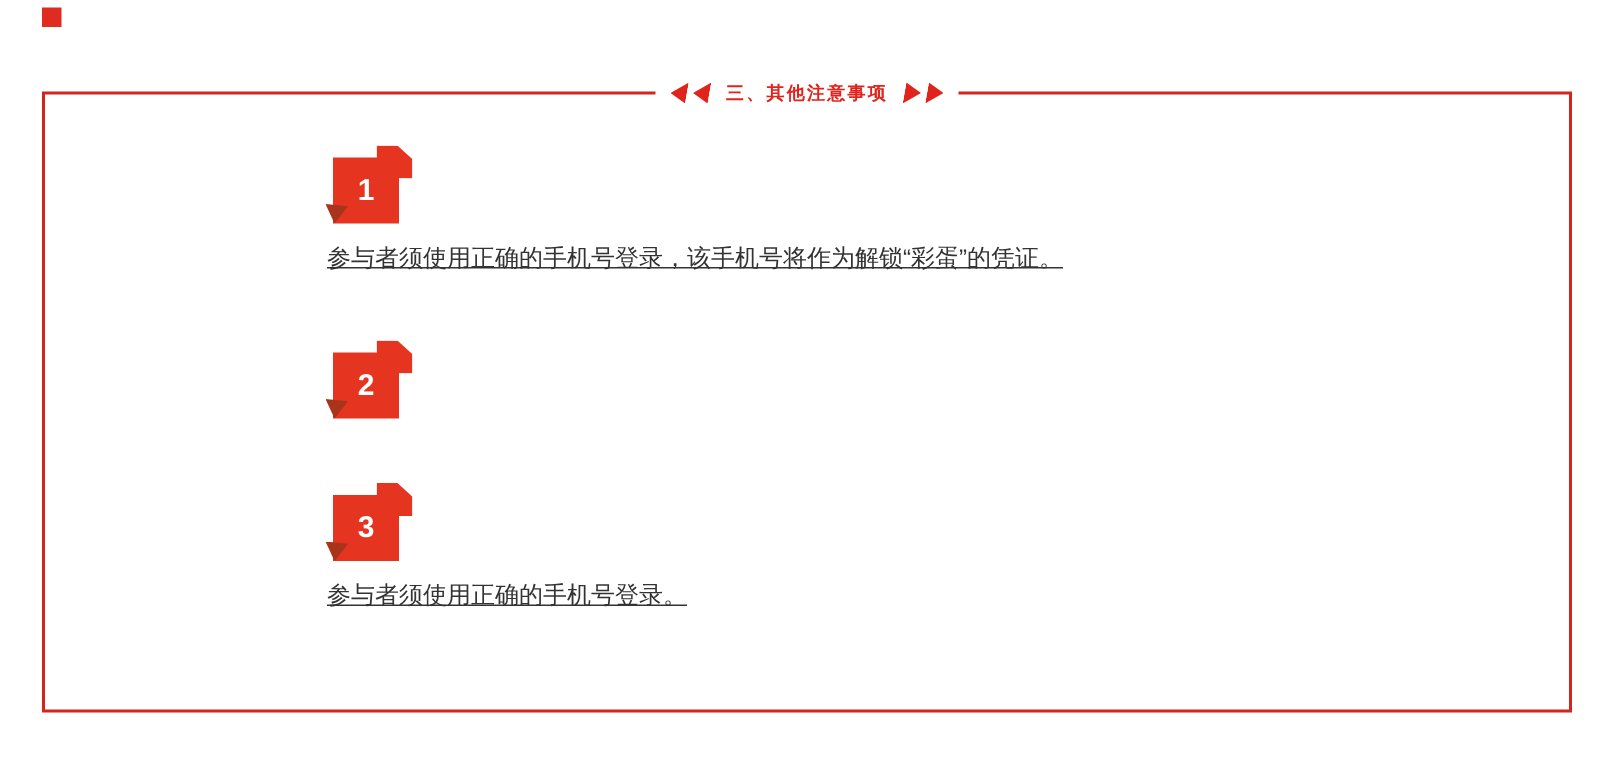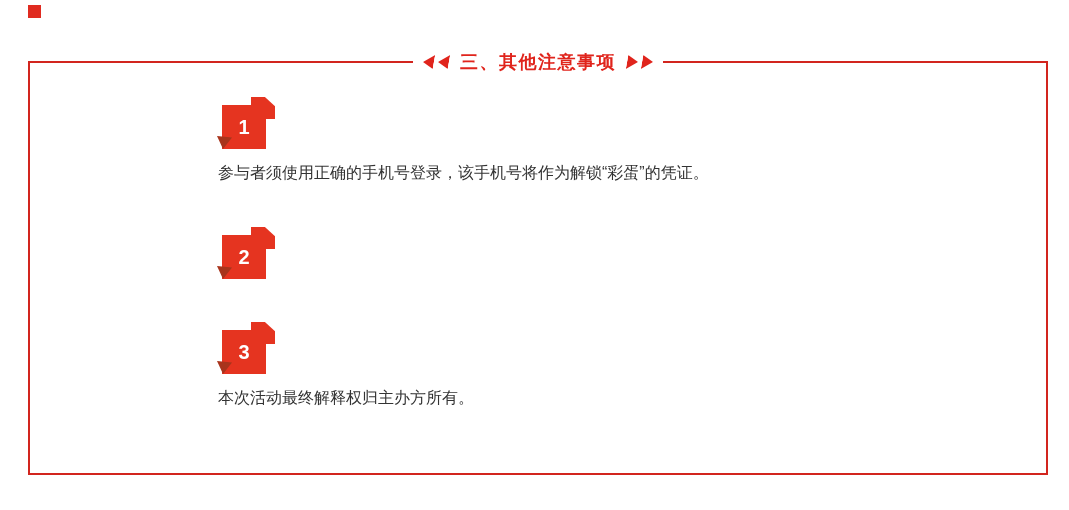--- a/index.html
+++ b/index.html
@@ -39,21 +39,21 @@
     height: 22px;
     background: #ffffff;
     padding: 0 10px;
     display: flex;
     align-items: center;
     gap: 11px;
     white-space: nowrap;
   }
   .title-text {
     color: #e0241c;
-    font-size: 18px;
+    font-size: 12px;
     font-weight: bold;
     letter-spacing: 1.5px;
     line-height: 22px;
   }
   .arrow-pair { display: flex; gap: 4px; transform: skewX(-10deg); }
   .tri { width: 11px; height: 14px; background: #e0241c; display: inline-block; }
   .tri-left  { clip-path: polygon(100% 0, 100% 100%, 0 50%); }
   .tri-right { clip-path: polygon(0 0, 0 100%, 100% 50%); }
 
   
@@ -95,20 +95,21 @@
     background: #a8341c;
     clip-path: polygon(0 0, 100% 12%, 40% 100%);
     z-index: 2;
   }
 
   .note-text {
     margin: 13px 0 0 -4px;
     font-size: 16px;
     line-height: 22px;
     color: #333333;
+    text-decoration: underline;
   }
 </style>
 </head>
 <body>
 
 <div class="stage">
 
   <div class="top-marker"></div>
 
   <div class="panel">
@@ -149,18 +150,18 @@
       </div>
 
       <div class="note-item">
         <div class="badge">
           <span class="flag"></span>
           <span class="fold"></span>
           <span class="square">
             <span class="num">3</span>
           </span>
         </div>
-        <p class="note-text">本次活动最终解释权归主办方所有。</p>
+        <p class="note-text">参与者须使用正确的手机号登录。</p>
       </div>
 
     </div>
   </div>
 </div>
 
 </body></html>

